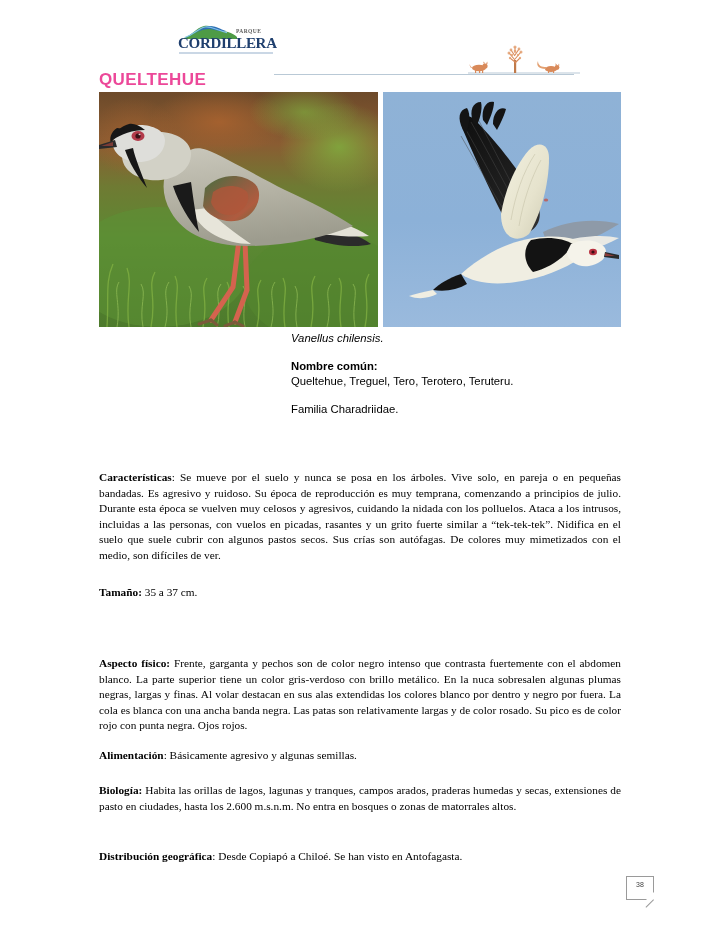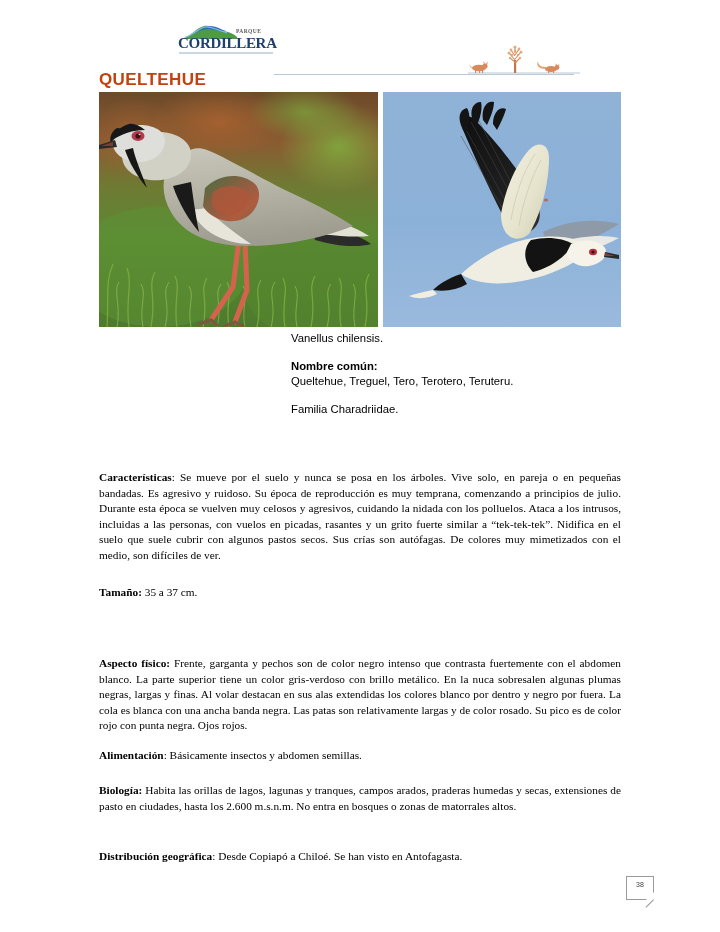--- a/index.html
+++ b/index.html
@@ -90,21 +90,21 @@
     height: 34px;
   }
 
   
   .doc-title {
     position: absolute;
     left: 99px;
     top: 70px;
     font-size: 17px;
     font-weight: bold;
-    color: #c2410c;
+    color: #ec4899;
     letter-spacing: 0.4px;
   }
 
   
   .photos {
     position: absolute;
     left: 99px;
     top: 92px;
     width: 522px;
     height: 235px;
@@ -123,21 +123,21 @@
     position: absolute;
     left: 291px;
     top: 331px;
     width: 330px;
     font-size: 11.3px;
     line-height: 15.6px;
   }
   .facts .grp { margin-bottom: 12px; }
   .facts .grp:last-child { margin-bottom: 0; }
   .lbl { font-weight: bold; }
-  .sci { }
+  .sci { font-style: italic; }
 
   .body-text {
     position: absolute;
     left: 99px;
     width: 522px;
     font-size: 11.3px;
     line-height: 15.6px;
     text-align: justify;
     font-family: Liberation Serif, serif;
   }
@@ -474,21 +474,21 @@
 
   <div class="body-text" style="top:585px;">
     <p><span class="lbl">Tamaño:</span><span> </span><span>35 a 37 cm.</span></p>
   </div>
 
   <div class="body-text" style="top:656px;">
     <p><span class="lbl">Aspecto físico:</span><span> </span><span>Frente, garganta y pechos son de color negro intenso que contrasta fuertemente con el abdomen blanco. La parte superior tiene un color gris-verdoso con brillo metálico. En la nuca sobresalen algunas plumas negras, largas y finas. Al volar destacan en sus alas extendidas los colores blanco por dentro y negro por fuera. La cola es blanca con una ancha banda negra. Las patas son relativamente largas y de color rosado. Su pico es de color rojo con punta negra. Ojos rojos.</span></p>
   </div>
 
   <div class="body-text" style="top:748px;">
-    <p><span class="lbl">Alimentación</span><span>: </span><span>Básicamente insectos y abdomen semillas.</span></p>
+    <p><span class="lbl">Alimentación</span><span>: </span><span>Básicamente agresivo y algunas semillas.</span></p>
   </div>
 
   <div class="body-text" style="top:783px;">
     <p><span class="lbl">Biología:</span><span> </span><span>Habita las orillas de lagos, lagunas y tranques, campos arados, praderas humedas y secas, extensiones de pasto en ciudades, hasta los 2.600 m.s.n.m. No entra en bosques o zonas de matorrales altos.</span></p>
   </div>
 
   <div class="body-text" style="top:849px;">
     <p><span class="lbl">Distribución geográfica</span><span>: </span><span>Desde Copiapó a Chiloé. Se han visto en Antofagasta.</span></p>
   </div>
 

